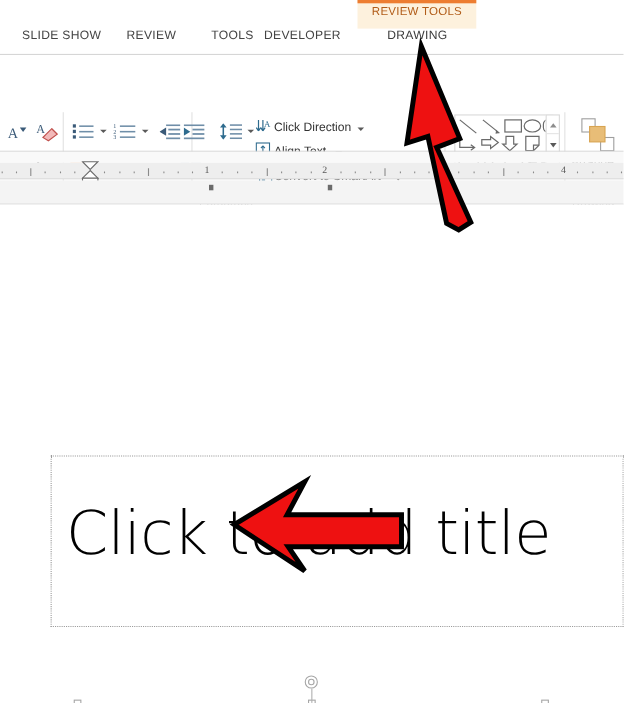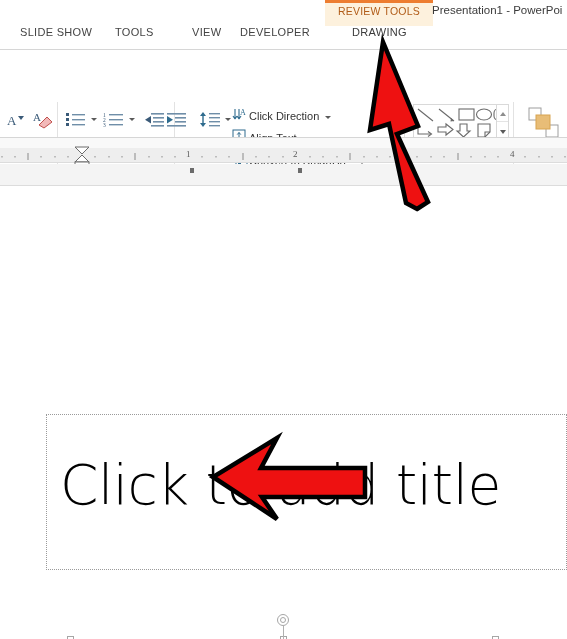--- a/index.html
+++ b/index.html
@@ -193,27 +193,26 @@
 </style>
 </head>
 <body>
 
 <div id="app">
 
   <div class="titlebar">
     <div class="ctx-tab-band"></div>
     <div class="ctx-tab-top-bar"></div>
     <div class="ctx-tab-label">REVIEW TOOLS</div>
-    <div class="doc-title">Presentation1 - PowerPoi</div>
   </div>
 
   <div class="tabstrip">
     <div class="tab" style="left:20px">SLIDE SHOW</div>
-    <div class="tab" style="left:115px">TOOLS</div>
-    <div class="tab" style="left:192px">VIEW</div>
+    <div class="tab" style="left:115px">REVIEW</div>
+    <div class="tab" style="left:192px">TOOLS</div>
     <div class="tab" style="left:240px">DEVELOPER</div>
     <div class="tab active" style="left:352px">DRAWING</div>
   </div>
   <div class="tabstrip-underline"></div>
 
   <div class="ribbon">
 
     <div class="grp-sep" style="left:57px"></div>
     <div class="grp-sep" style="left:174px"></div>
     <div class="grp-sep" style="left:404px"></div>

